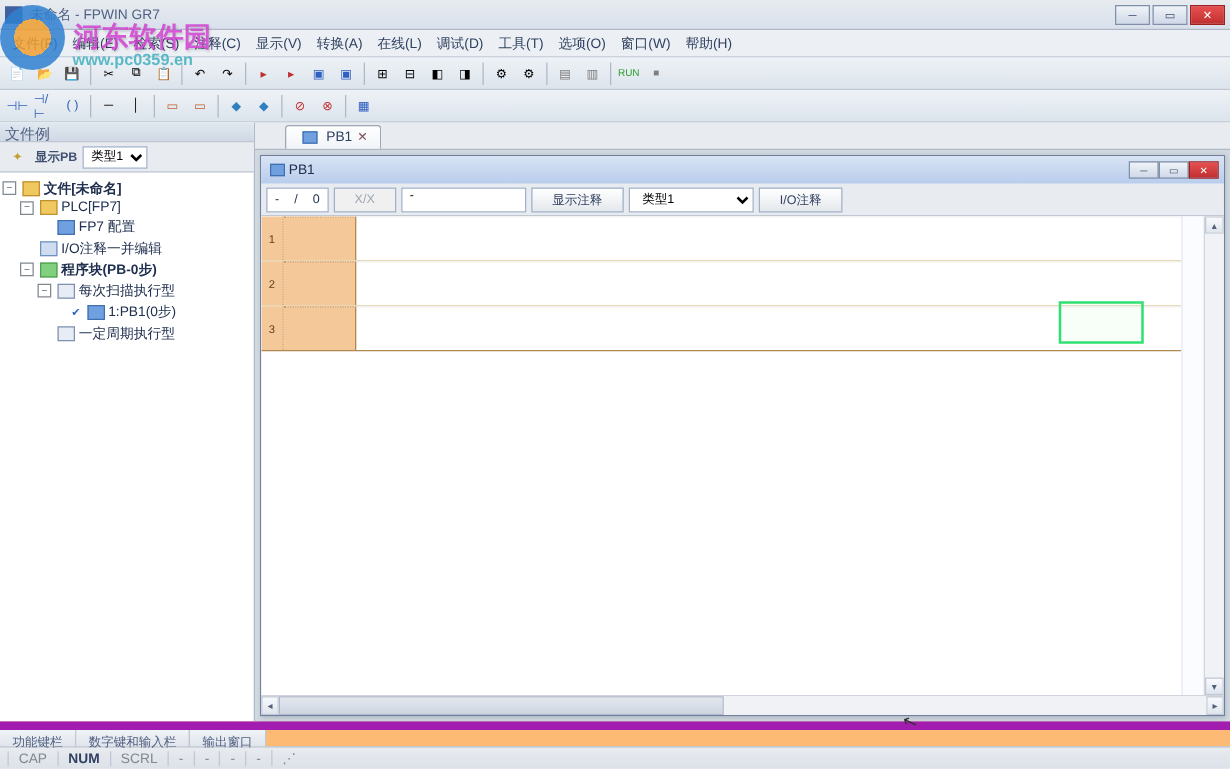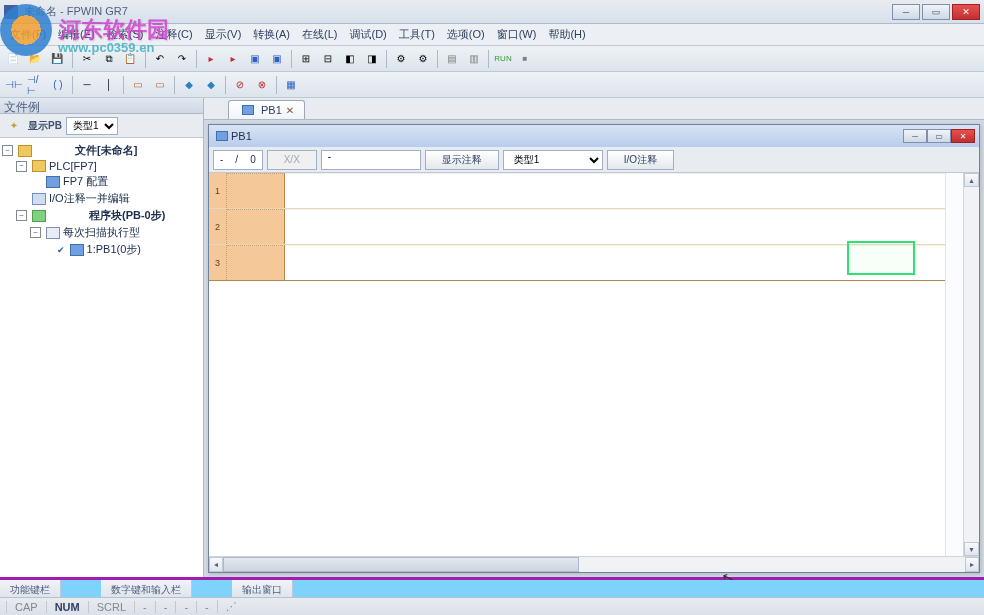--- a/index.html
+++ b/index.html
@@ -37,21 +37,21 @@
 .tree-node { display: flex; align-items: center; padding: 1px 0; white-space: nowrap; cursor: pointer; }
 .tree-toggle { width: 11px; height: 11px; border: 1px solid #808890; display: inline-flex; align-items: center; justify-content: center; font-size: 8px; margin-right: 2px; background: #fff; color: #506080; line-height: 1; }
 .tree-spacer { width: 13px; display: inline-block; }
 .tree-icon { width: 14px; height: 12px; display: inline-block; margin: 0 3px; }
 .icon-folder { background: #f0c860; border: 1px solid #c09030; }
 .icon-file { background: #e8ecf4; border: 1px solid #8090b0; }
 .icon-blue { background: #70a0e0; border: 1px solid #4070b0; }
 .icon-green { background: #80d080; border: 1px solid #50a050; }
 .icon-grid { background: #d0dcf0; border: 1px solid #7090c0; }
 .tree-label { color: #203050; }
-.tree-bold { font-weight: bold; margin-left: 40px; }
+.tree-bold { font-weight: bold; }
 .indent-1 { padding-left: 14px; }
 .indent-2 { padding-left: 28px; }
 .indent-3 { padding-left: 42px; }
 
 
 .editor-area { flex: 1; display: flex; flex-direction: column; background: #d0d8e0; }
 .doc-tabs { height: 22px; background: #e8ecf0; display: flex; align-items: flex-end; padding: 0 4px; border-bottom: 1px solid #b0b8c8; }
 .doc-tab { padding: 3px 10px; background: linear-gradient(#fff,#f0f4f8); border: 1px solid #a0a8b8; border-bottom: none; display: flex; align-items: center; gap: 4px; font-size: 10px; color: #304060; margin-left: 20px; border-radius: 3px 3px 0 0; }
 .doc-tab .tab-close { color: #805050; cursor: pointer; font-size: 10px; }
 
@@ -80,21 +80,21 @@
 .right-bar { width: 18px; background: #fafcff; border-left: 1px solid #e0e4ec; }
 .vscroll { width: 16px; background: #f4f6fa; border-left: 1px solid #d0d4dc; display: flex; flex-direction: column; }
 .vscroll-btn { height: 14px; background: linear-gradient(#f8fafc,#e0e4ec); border: 1px solid #c0c8d4; font-size: 8px; display: flex; align-items: center; justify-content: center; color: #506078; }
 .vscroll-track { flex: 1; background: #f0f2f6; }
 .hscroll { height: 16px; background: #f4f6fa; border-top: 1px solid #d0d4dc; display: flex; }
 .hscroll-btn { width: 14px; background: linear-gradient(#f8fafc,#e0e4ec); border: 1px solid #c0c8d4; font-size: 8px; display: flex; align-items: center; justify-content: center; color: #506078; }
 .hscroll-track { flex: 1; background: #f0f2f6; position: relative; }
 .hscroll-thumb { position: absolute; left: 0; top: 0; height: 100%; width: 48%; background: linear-gradient(#e4e8ef,#cdd5e1); border: 1px solid #b0b8c8; }
 
 
-.bottom-area { height: 20px; display: flex; background: #7dd3fc; border-top: 3px solid #a21caf; gap: 40px; }
+.bottom-area { height: 20px; display: flex; background: #fdba74; border-top: 7px solid #a21caf; }
 .bottom-tab { padding: 3px 10px; border-right: 1px solid #c0c8d4; font-size: 10px; background: linear-gradient(#f0f4f8,#e0e4ec); color: #506080; cursor: pointer; }
 
 
 .statusbar { height: 18px; background: linear-gradient(#e8ecf0,#dce0e8); border-top: 1px solid #b8c0cc; display: flex; align-items: center; padding: 0 6px; font-size: 10px; color: #506080; }
 .status-left { flex: 1; }
 .status-cell { padding: 0 8px; border-left: 1px solid #c0c8d4; color: #808890; }
 .status-cell.active { color: #304060; font-weight: bold; }
 
 
 .watermark { position: absolute; left: 0; top: 4px; pointer-events: none; opacity: 0.85; }
@@ -222,20 +222,25 @@
       <div class="tree-node indent-2">
         <span class="tree-toggle">−</span>
         <span class="tree-icon icon-file"></span>
         <span class="tree-label">每次扫描执行型</span>
       </div>
       <div class="tree-node indent-3">
         <span class="tree-spacer"></span>
         <span style="color:#3060c0;font-size:9px;margin-right:2px">✔</span>
         <span class="tree-icon icon-blue"></span>
         <span class="tree-label">1:PB1(0步)</span>
+      </div>
+      <div class="tree-node indent-2">
+        <span class="tree-spacer"></span>
+        <span class="tree-icon icon-file"></span>
+        <span class="tree-label">一定周期执行型</span>
       </div>
     </div>
   </div>
 
   <div class="editor-area">
     <div class="doc-tabs">
       <div class="doc-tab">
         <span class="tree-icon icon-blue" style="width:12px;height:10px"></span>
         <span>PB1</span>
         <span class="tab-close">✕</span>

